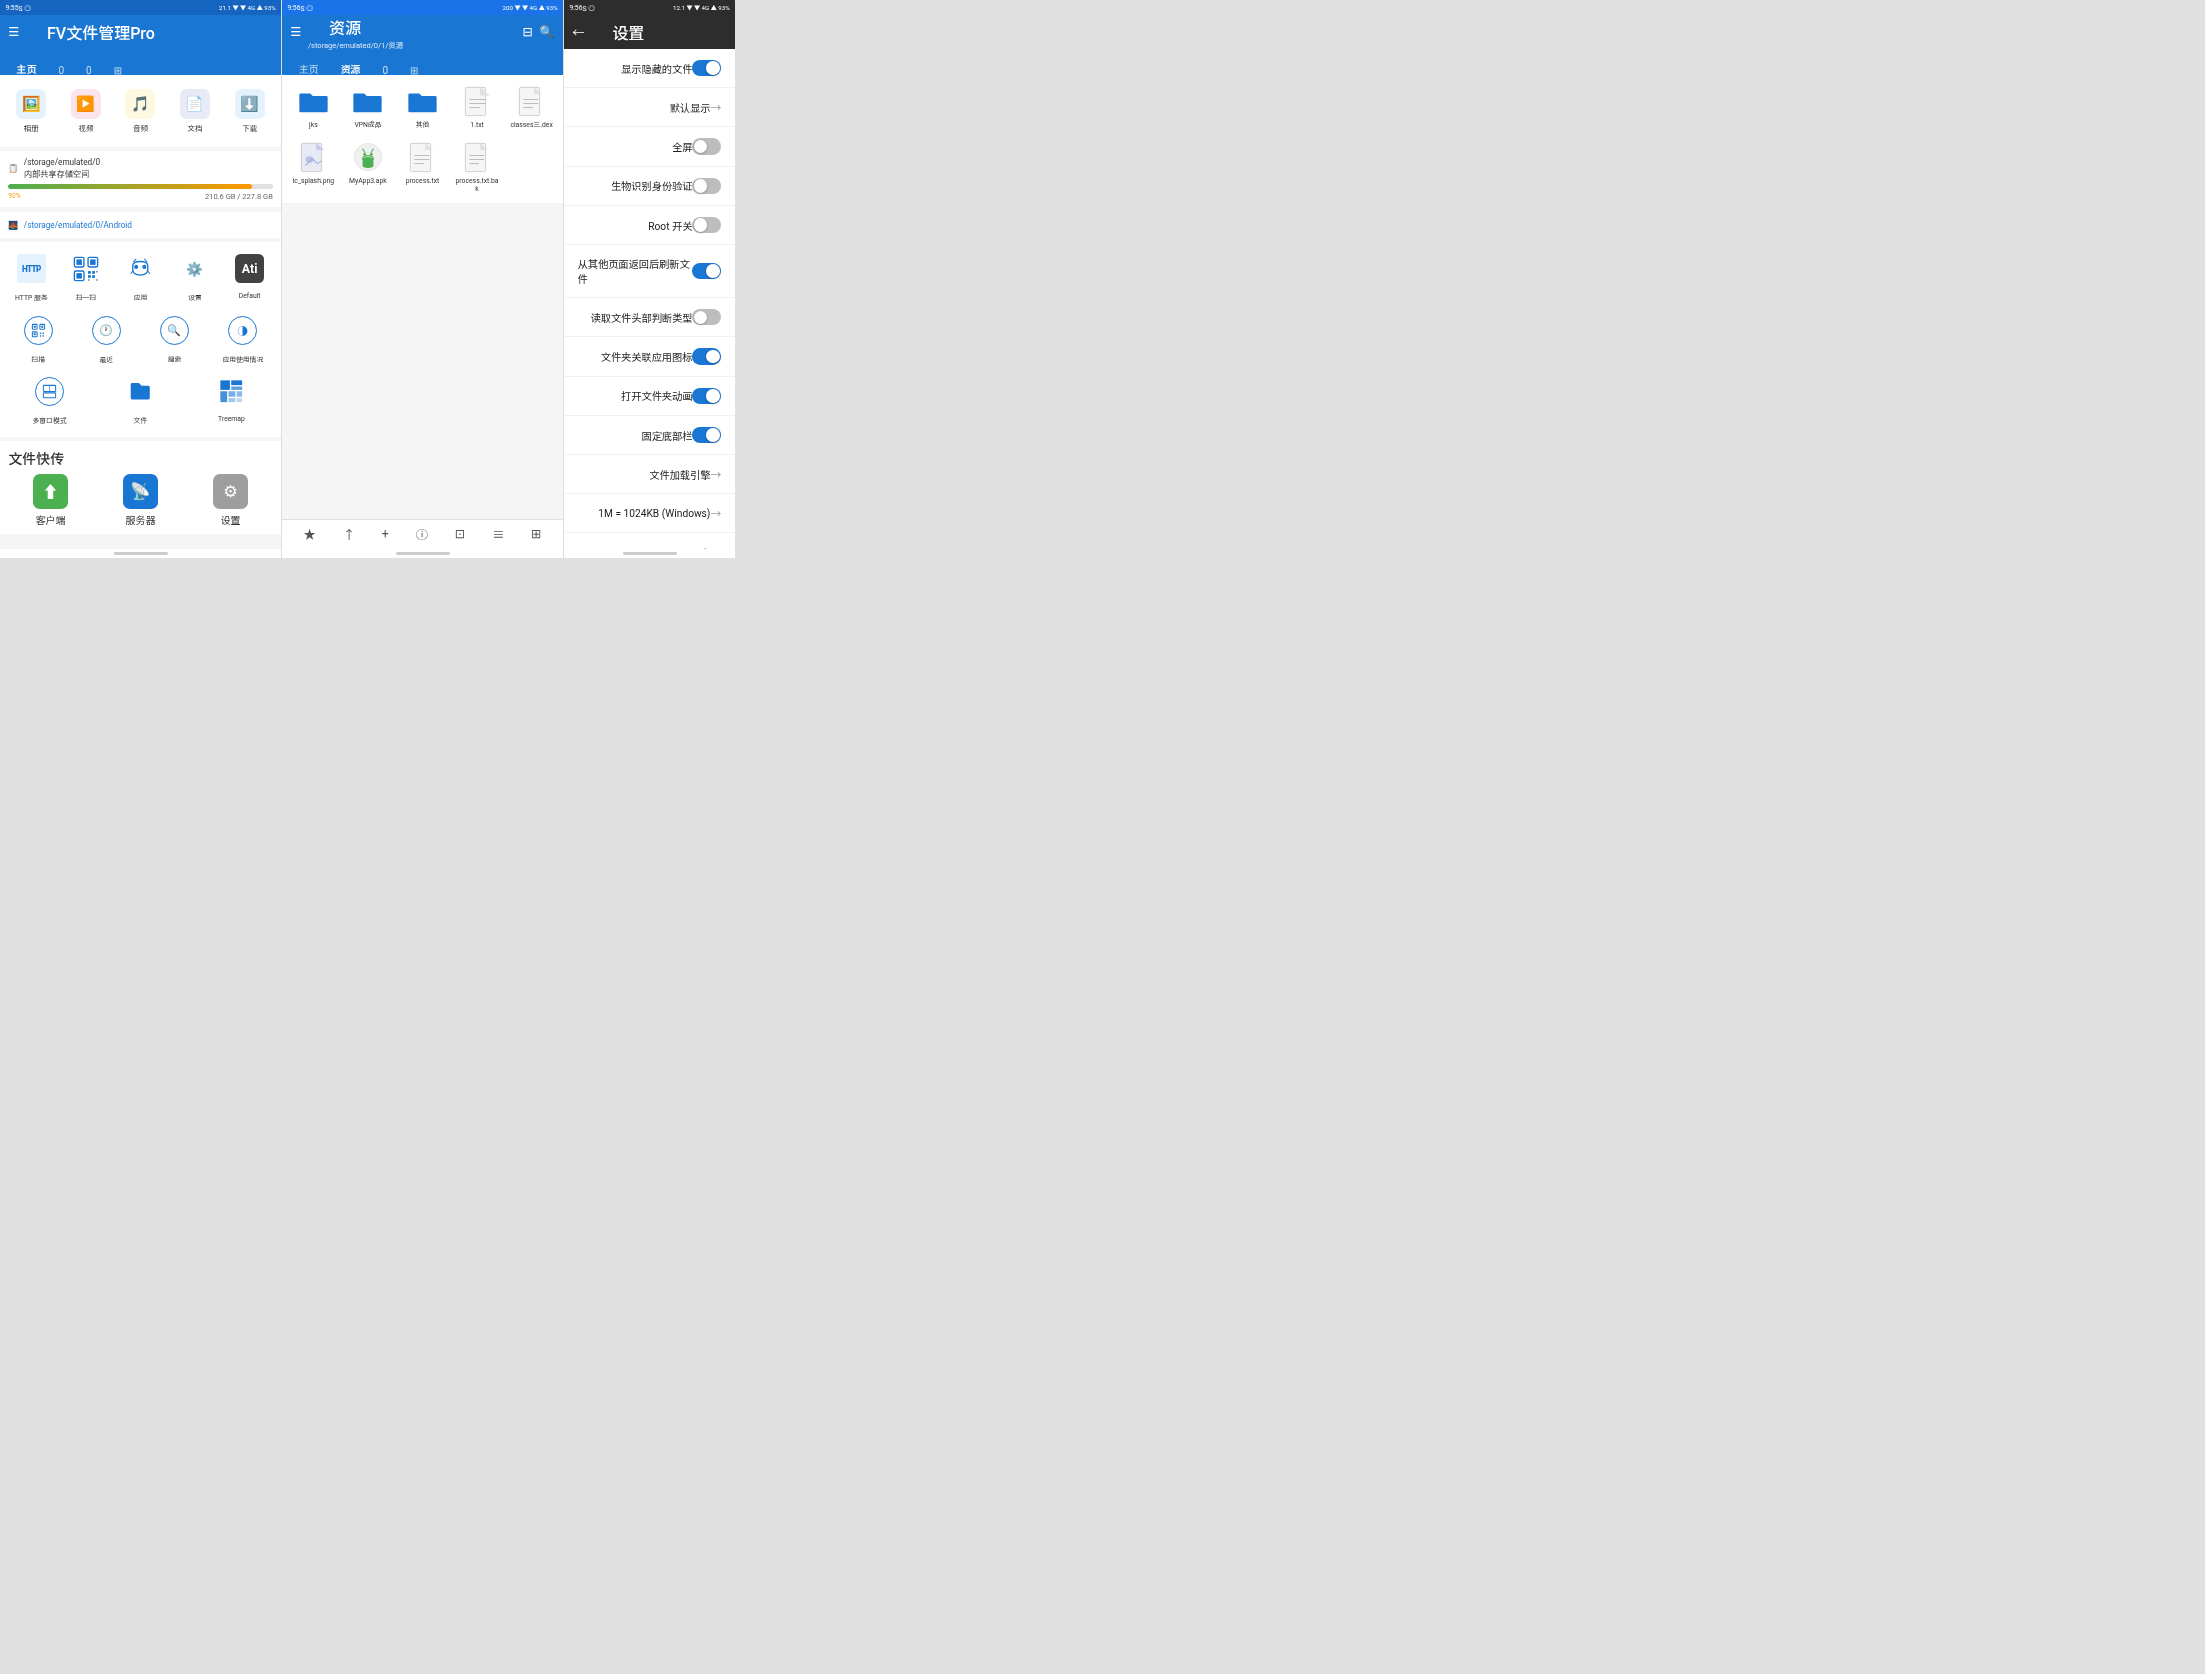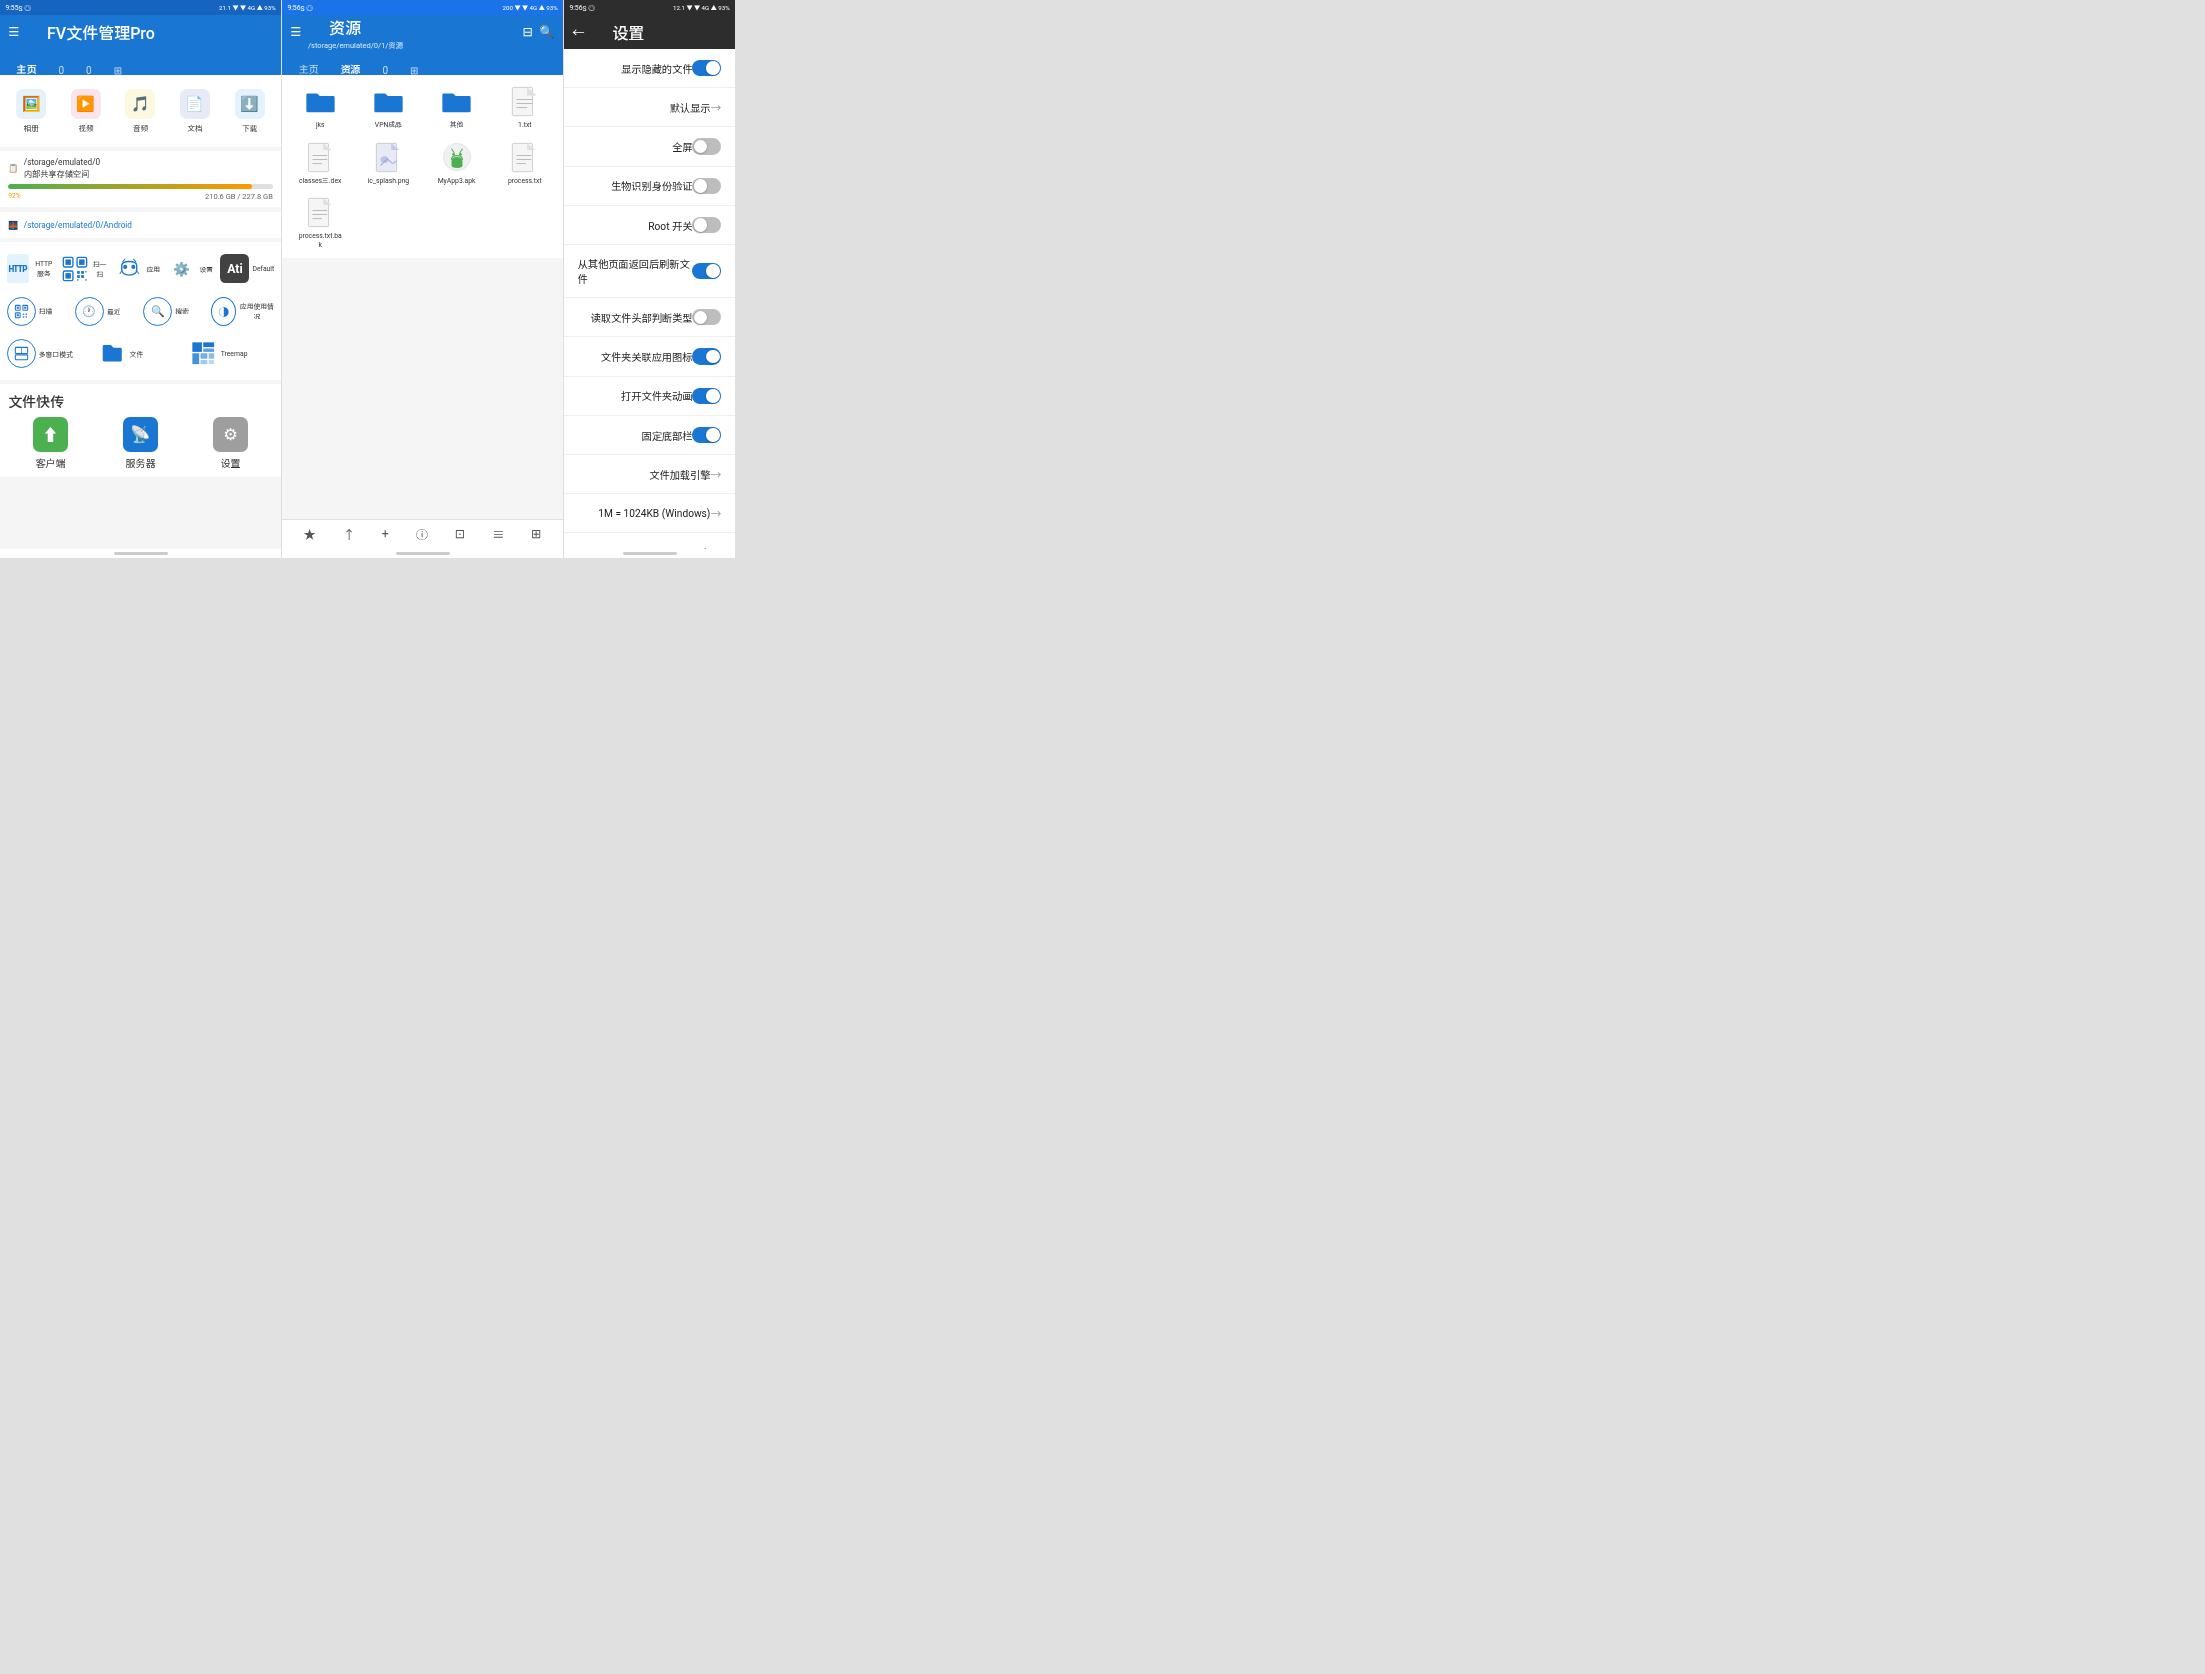--- a/index.html
+++ b/index.html
@@ -195,23 +195,23 @@
       gap: 2.7px;
       margin-bottom: 2.7px;
     }
     .tool-grid-3 {
       display: grid;
       grid-template-columns: repeat(3, 1fr);
       gap: 2.7px;
     }
     .tool-item {
       display: flex;
-      flex-direction: row;
-      align-items: center;
-      gap: 3px;
+      flex-direction: column;
+      align-items: center;
+      gap: 9px;
       padding: 5.4px 1.4px;
       cursor: pointer;
     }
     .tool-icon-circle {
       width: 29px;
       height: 29px;
       border-radius: 50%;
       border: 1.4px solid #1976d2;
       display: flex;
       align-items: center;
@@ -313,21 +313,21 @@
     .transfer-icon-box.blue { background: #1976d2; color: white; }
     .transfer-icon-box.gray { background: #9e9e9e; color: white; }
     .transfer-label {
       font-size: 10px;
       color: #333;
     }
 
     
     .file-grid {
       display: grid;
-      grid-template-columns: repeat(4, 1fr);
+      grid-template-columns: repeat(5, 1fr);
       gap: 5.4px;
       padding: 6.8px;
       background: white;
     }
     .file-item {
       display: flex;
       flex-direction: column;
       align-items: center;
       gap: 2.7px;
       cursor: pointer;

